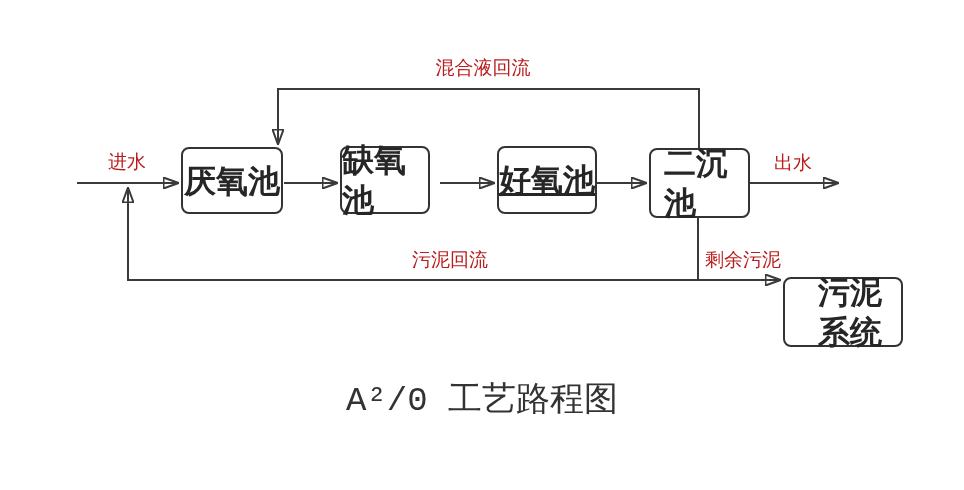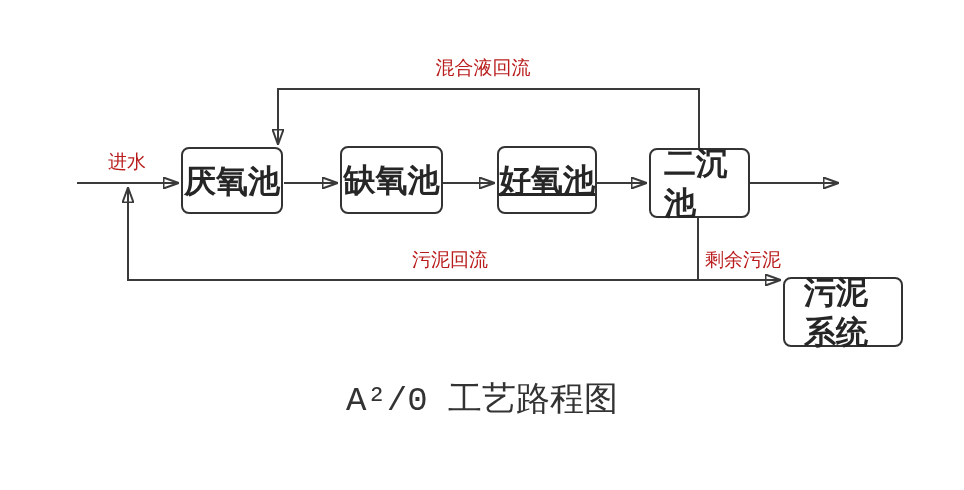--- a/index.html
+++ b/index.html
@@ -35,28 +35,28 @@
     display: flex;
     align-items: center;
     justify-content: center;
     font-size: 32px;
     font-weight: 700;
     color: #262626;
     box-sizing: border-box;
     line-height: 1.25;
   }
   .node-anaerobic  { left: 181px; top: 147px; width: 102px; height: 67px; }
-  .node-anoxic     { left: 340px; top: 146px; width: 103px; height: 68px; }
+  .node-anoxic     { left: 340px; top: 146px; width: 90px; height: 68px; }
   .node-aerobic    { left: 497px; top: 146px; width: 100px; height: 68px; text-decoration: underline; }
   .node-secondary  { left: 649px; top: 148px; width: 101px; height: 70px; padding-left: 13px; }
   .node-sludge-sys { left: 783px; top: 277px; width: 120px; height: 70px; }
   .node-sludge-sys .wrap-label {
     display: inline-block;
     width: 78px;
-    text-align: left;
+    text-align: right;
   }
   .flow-label {
     position: absolute;
     z-index: 3;
     font-size: 19px;
     color: #b91c1c;
     text-align: center;
     white-space: nowrap;
     line-height: 22px;
   }
@@ -112,19 +112,20 @@
 
   <div class="node node-secondary">
     <span>二沉池</span>
   </div>
 
   <div class="node node-sludge-sys">
     <span class="wrap-label">污泥系统</span>
   </div>
 
   <div class="flow-label label-inflow">进水</div>
+  <div class="flow-label label-outflow">出水</div>
   <div class="flow-label label-mixed-return">混合液回流</div>
   <div class="flow-label label-sludge-return">污泥回流</div>
   <div class="flow-label label-excess-sludge">剩余污泥</div>
 
   <div class="diagram-title">A²/0 工艺路程图</div>
 
 </div>
 
 </body></html>

